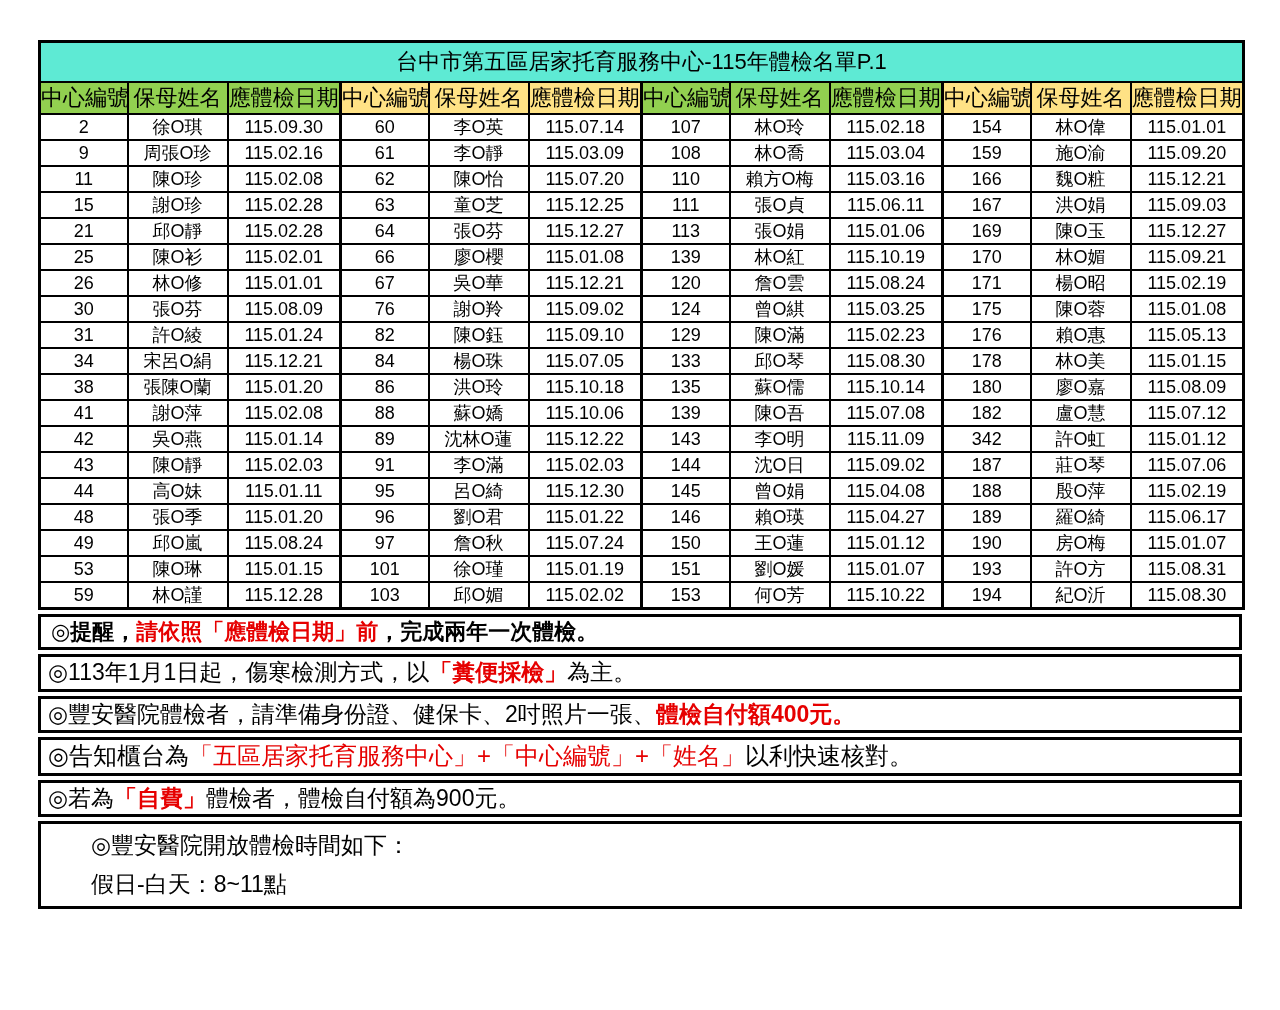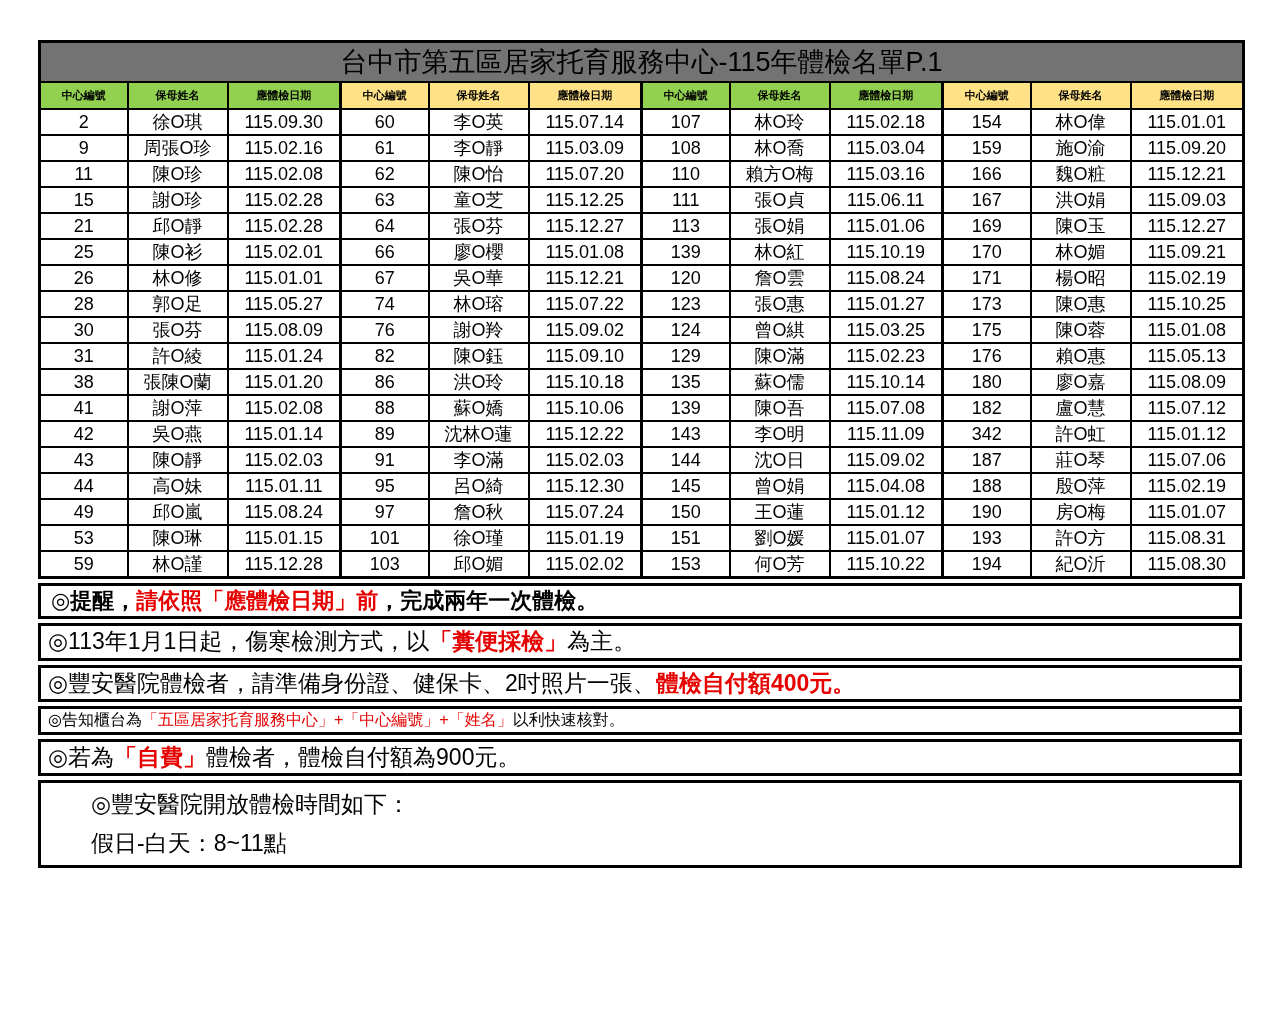--- a/index.html
+++ b/index.html
@@ -9,34 +9,34 @@
   .page{
     width:1280px;height:1010px;background:#ffffff;position:relative;
     box-sizing:border-box;padding:40px 38px 0 38px;
     font-family:"Liberation Sans","DejaVu Sans",sans-serif;color:#000;
   }
   table.main{border-collapse:collapse;table-layout:fixed;width:1204px;border:3px solid var(--ink);}
   table.main td, table.main th{
     border:2px solid var(--ink);text-align:center;vertical-align:middle;
     padding:0;overflow:hidden;white-space:nowrap;
   }
-  .title-cell{height:38px;font-size:27px;font-weight:normal;border-bottom:3px solid var(--ink);background:#737373;}
-  th.hdr{height:25px;font-size:11px;font-weight:bold;}
+  .title-cell{height:38px;font-size:22px;font-weight:normal;border-bottom:3px solid var(--ink);background:#5eead4;}
+  th.hdr{height:25px;font-size:22px;font-weight:normal;}
   td.data{height:23px;font-size:18px;background:#fff;}
   .green{background:var(--green);}
   .yellow{background:var(--yellow);}
   .gray{background:var(--gray);}
   .gs{border-left-width:3px !important;}
   .notes{width:1204px;}
   .note{
     border:3px solid var(--ink);margin-top:4px;padding:1px 7px;
     font-size:23px;line-height:1.28;background:#fff;white-space:nowrap;overflow:hidden;
   }
   .note.n-bold{font-weight:bold;font-size:22px;padding-left:10px;}
-  .note.n-small{font-size:16px;}
+  .note.n-small{font-size:24px;}
   .note .red{color:var(--red);}
   .note .bold{font-weight:bold;}
   .note.schedule{white-space:normal;line-height:39px;padding:2px 7px;}
   .schedule .sched-line{white-space:nowrap;margin-left:43px;}
 </style>
 </head>
 <body>
 
 <div class="page">
 
@@ -167,34 +167,20 @@
           <td class="data gray">吳O華</td>
           <td class="data gray">115.12.21</td>
           <td class="data gs">120</td>
           <td class="data">詹O雲</td>
           <td class="data">115.08.24</td>
           <td class="data gray gs">171</td>
           <td class="data gray">楊O昭</td>
           <td class="data gray">115.02.19</td>
         </tr>
         <tr>
-          <td class="data">28</td>
-          <td class="data">郭O足</td>
-          <td class="data">115.05.27</td>
-          <td class="data gray gs">74</td>
-          <td class="data gray">林O瑢</td>
-          <td class="data gray">115.07.22</td>
-          <td class="data gs">123</td>
-          <td class="data">張O惠</td>
-          <td class="data">115.01.27</td>
-          <td class="data gray gs">173</td>
-          <td class="data gray">陳O惠</td>
-          <td class="data gray">115.10.25</td>
-        </tr>
-        <tr>
           <td class="data">30</td>
           <td class="data">張O芬</td>
           <td class="data">115.08.09</td>
           <td class="data gray gs">76</td>
           <td class="data gray">謝O羚</td>
           <td class="data gray">115.09.02</td>
           <td class="data gs">124</td>
           <td class="data">曾O綨</td>
           <td class="data">115.03.25</td>
           <td class="data gray gs">175</td>
@@ -209,20 +195,34 @@
           <td class="data gray">陳O鈺</td>
           <td class="data gray">115.09.10</td>
           <td class="data gs">129</td>
           <td class="data">陳O滿</td>
           <td class="data">115.02.23</td>
           <td class="data gray gs">176</td>
           <td class="data gray">賴O惠</td>
           <td class="data gray">115.05.13</td>
         </tr>
         <tr>
+          <td class="data">34</td>
+          <td class="data">宋呂O絹</td>
+          <td class="data">115.12.21</td>
+          <td class="data gray gs">84</td>
+          <td class="data gray">楊O珠</td>
+          <td class="data gray">115.07.05</td>
+          <td class="data gs">133</td>
+          <td class="data">邱O琴</td>
+          <td class="data">115.08.30</td>
+          <td class="data gray gs">178</td>
+          <td class="data gray">林O美</td>
+          <td class="data gray">115.01.15</td>
+        </tr>
+        <tr>
           <td class="data">38</td>
           <td class="data">張陳O蘭</td>
           <td class="data">115.01.20</td>
           <td class="data gray gs">86</td>
           <td class="data gray">洪O玲</td>
           <td class="data gray">115.10.18</td>
           <td class="data gs">135</td>
           <td class="data">蘇O儒</td>
           <td class="data">115.10.14</td>
           <td class="data gray gs">180</td>
@@ -279,20 +279,34 @@
           <td class="data gray">呂O綺</td>
           <td class="data gray">115.12.30</td>
           <td class="data gs">145</td>
           <td class="data">曾O娟</td>
           <td class="data">115.04.08</td>
           <td class="data gray gs">188</td>
           <td class="data gray">殷O萍</td>
           <td class="data gray">115.02.19</td>
         </tr>
         <tr>
+          <td class="data">48</td>
+          <td class="data">張O季</td>
+          <td class="data">115.01.20</td>
+          <td class="data gray gs">96</td>
+          <td class="data gray">劉O君</td>
+          <td class="data gray">115.01.22</td>
+          <td class="data gs">146</td>
+          <td class="data">賴O瑛</td>
+          <td class="data">115.04.27</td>
+          <td class="data gray gs">189</td>
+          <td class="data gray">羅O綺</td>
+          <td class="data gray">115.06.17</td>
+        </tr>
+        <tr>
           <td class="data">49</td>
           <td class="data">邱O嵐</td>
           <td class="data">115.08.24</td>
           <td class="data gray gs">97</td>
           <td class="data gray">詹O秋</td>
           <td class="data gray">115.07.24</td>
           <td class="data gs">150</td>
           <td class="data">王O蓮</td>
           <td class="data">115.01.12</td>
           <td class="data gray gs">190</td>

